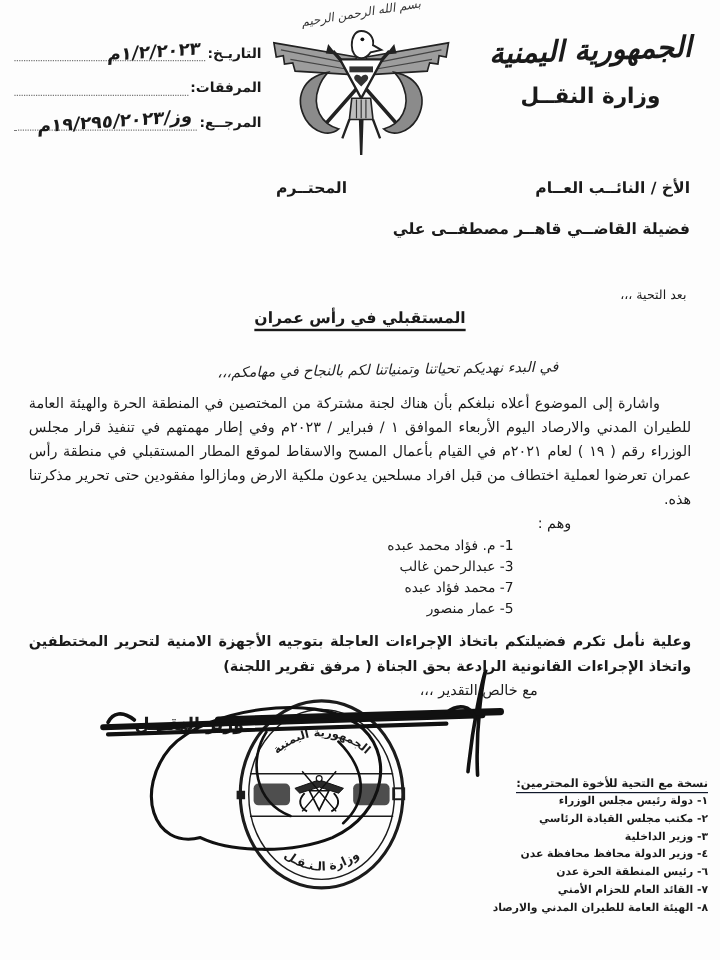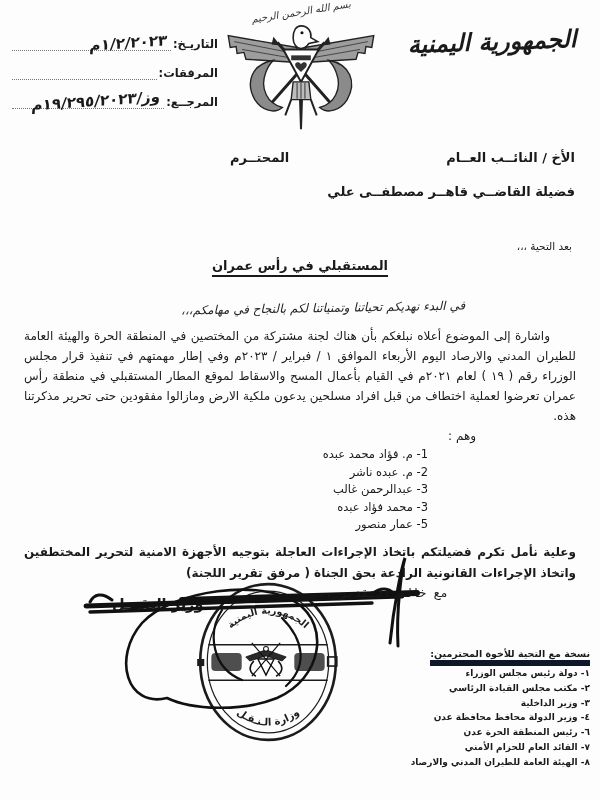--- a/index.html
+++ b/index.html
@@ -33,39 +33,40 @@
   .subject .l2{margin-top:11px;}
   
   .salutation{position:absolute;top:301px;right:135px;font-size:12px;font-style:italic;
               transform:rotate(-1deg);color:#222;}
   
   .body{position:absolute;top:326px;right:24px;left:24px;font-size:12px;z-index:5;}
   .para{text-align:justify;line-height:20px;text-indent:26px;margin:0;}
   .list-intro{line-height:20px;padding-right:100px;}
   .victims div{line-height:17.5px;padding-right:148px;font-size:11.5px;}
   .closing{font-weight:bold;text-align:justify;line-height:21px;margin-top:8px;}
-  .regards{padding-right:128px;margin-top:2px;font-size:12px;font-family:Liberation Mono, monospace;}
+  .regards{padding-right:128px;margin-top:2px;font-size:12px;}
   
   .stamp{position:absolute;top:576px;left:186px;z-index:1;}
   .minister-title{position:absolute;top:596px;left:112px;font-size:14.5px;font-weight:bold;z-index:2;
                   letter-spacing:0;}
   .sig{position:absolute;top:548px;left:72px;z-index:3;pointer-events:none;}
   
   .cc{position:absolute;top:648px;right:10px;width:270px;text-align:right;font-size:9px;
       font-weight:bold;}
-  .cc-header{display:inline-block;border-bottom:6px solid #0f172a;padding-bottom:1px;font-size:9.5px;}
+  .cc-header{display:inline-block;border-bottom:1px solid #0f172a;padding-bottom:1px;font-size:9.5px;}
   .cc-items div{line-height:14.8px;}
 </style>
 </head>
 <body>
 
 <div class="page">
 
   <div class="hdr-right">
     <div class="calli">الجمهورية اليمنية</div>
+    <div class="ministry">وزارة النقــل</div>
   </div>
 
   <div class="hdr-center">
     <div class="basmala">بسم الله الرحمن الرحيم</div>
     <svg width="158" height="118" viewBox="0 0 160 120">
 
       <path d="M84 31 L154 19 L152 31 L146 30 L145 37 L138 36 L136 43 L88 46 Z" fill="#9d9d9d" stroke="#222" stroke-width="1.4"></path>
       <path d="M76 31 L6 19 L8 31 L14 30 L15 37 L22 36 L24 43 L72 46 Z" fill="#9d9d9d" stroke="#222" stroke-width="1.4"></path>
       <path d="M92 36 L148 25 M94 41 L140 33" stroke="#444" stroke-width="1" fill="none"></path>
       <path d="M68 36 L12 25 M66 41 L20 33" stroke="#444" stroke-width="1" fill="none"></path>
@@ -121,23 +122,22 @@
     <div class="l2"><span class="u">المستقبلي في رأس عمران</span></div>
   </div>
 
   <div class="salutation">في البدء نهديكم تحياتنا وتمنياتنا لكم بالنجاح في مهامكم،،،</div>
 
   <div class="body">
     <p class="para">واشارة إلى الموضوع أعلاه نبلغكم بأن هناك لجنة مشتركة من المختصين في المنطقة الحرة والهيئة العامة للطيران المدني والارصاد اليوم الأربعاء الموافق ١ / فبراير / ٢٠٢٣م وفي إطار مهمتهم في تنفيذ قرار مجلس الوزراء رقم ( ١٩ ) لعام ٢٠٢١م في القيام بأعمال المسح والاسقاط لموقع المطار المستقبلي في منطقة رأس عمران تعرضوا لعملية اختطاف من قبل افراد مسلحين يدعون ملكية الارض ومازالوا مفقودين حتى تحرير مذكرتنا هذه.</p>
     <div class="list-intro">وهم :</div>
     <div class="victims">
         <div>1- م. فؤاد محمد عبده</div>
-        <div>2- م. عبده ناشر</div>
         <div>3- عبدالرحمن غالب</div>
-        <div>3- محمد فؤاد عبده</div>
+        <div>7- محمد فؤاد عبده</div>
         <div>5- عمار منصور</div>
       </div>
     <div class="closing">وعلية نأمل تكرم فضيلتكم باتخاذ الإجراءات العاجلة بتوجيه الأجهزة الامنية لتحرير المختطفين واتخاذ الإجراءات القانونية الرادعة بحق الجناة ( مرفق تقرير اللجنة)</div>
     <div class="regards">مع خالص التقدير ،،،</div>
   </div>
 
   <svg class="stamp" width="164" height="172" viewBox="0 0 160 170">
     <defs>
       <path id="arcTop" d="M 24 86 A 58 66 0 0 1 136 86" fill="none"></path>
       <path id="arcBot" d="M 32 112 A 52 58 0 0 0 128 112" fill="none"></path>

